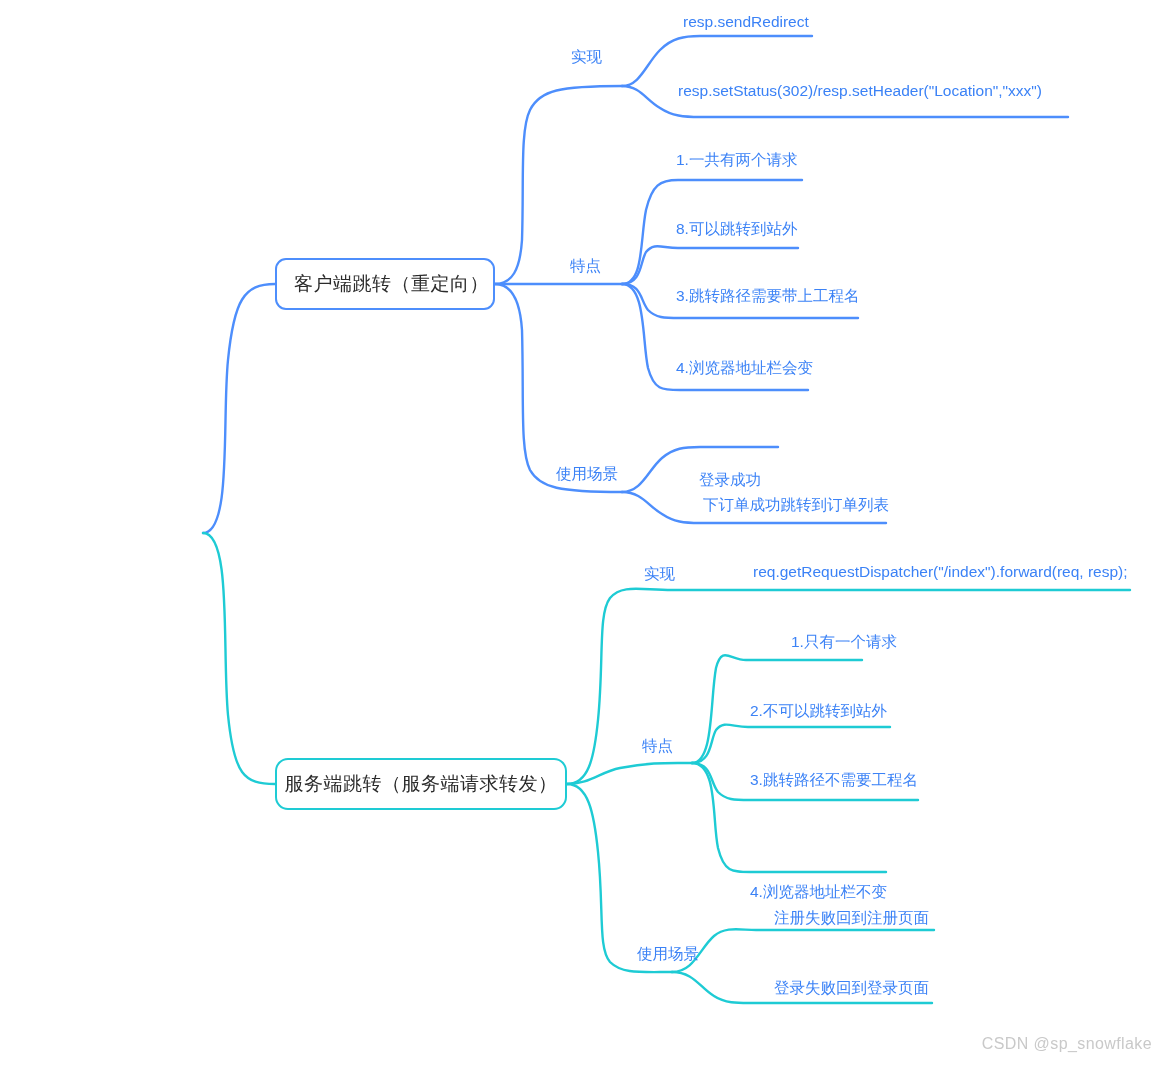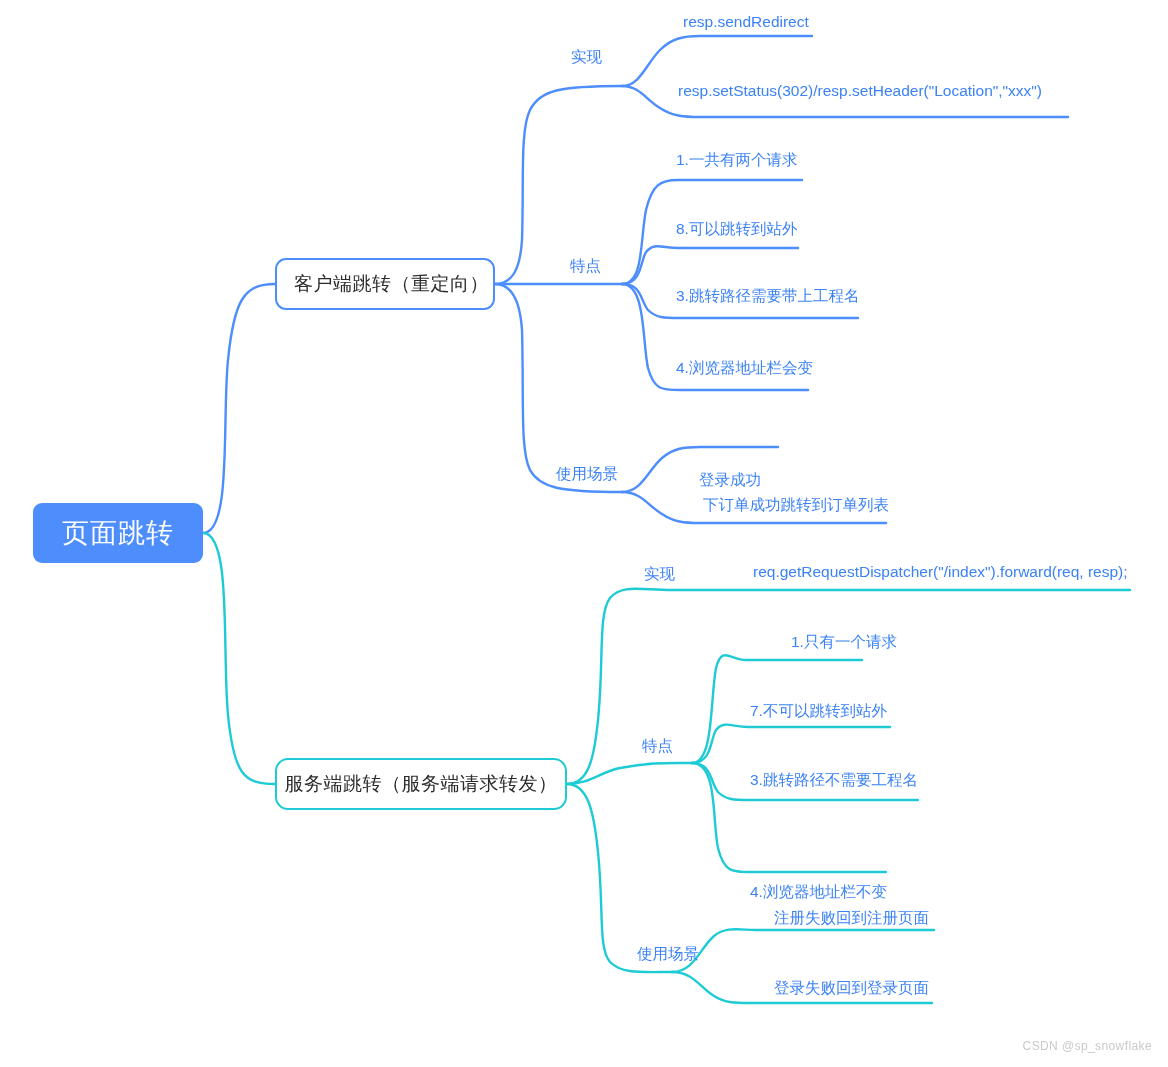--- a/index.html
+++ b/index.html
@@ -89,21 +89,21 @@
   .label.leaf {         
     font-size: 15.5px;
   }
 
   
   .watermark {
     position: absolute;
     right: 16px;
     bottom: 14px;
     color: #c9c9c9;
-    font-size: 12px;
+    font-size: 16px;
     letter-spacing: .4px;
     user-select: none;
   }
 </style>
 </head>
 <body>
 
 <div id="canvas">
 
   <svg id="wires" viewBox="0 0 1168 1067" xmlns="http://www.w3.org/2000/svg">
@@ -135,23 +135,20 @@
       <path stroke="#1ecbd4" d="M692,763 C714,763 710,700 716,668 C722,645 730,660 746,660 L862,660"></path>
       <path stroke="#1ecbd4" d="M692,763 C712,763 710,740 716,730 C724,720 732,727 748,727 L890,727"></path>
       <path stroke="#1ecbd4" d="M692,763 C712,763 710,782 718,792 C726,800 734,800 750,800 L918,800"></path>
       <path stroke="#1ecbd4" d="M692,763 C718,763 712,820 718,848 C724,872 732,872 750,872 L886,872"></path>
 
       <path stroke="#1ecbd4" d="M672,972 C694,972 700,948 714,936 C726,926 740,930 756,930 L934,930"></path>
       <path stroke="#1ecbd4" d="M672,972 C694,972 700,988 714,996 C726,1004 740,1003 756,1003 L932,1003"></path>
     </g>
   </svg>
 
-  <div class="node root-node">
-    <span>页面跳转</span>
-  </div>
 
   <div class="node branch-node node-client">
     <span>客户端跳转（重定向）</span>
   </div>
 
   <div class="node branch-node teal node-server">
     <span>服务端跳转（服务端请求转发）</span>
   </div>
 
   <div class="label sub" style="left:571px; top:49px;">实现</div>
@@ -166,21 +163,21 @@
 
   <div class="label sub" style="left:556px; top:466px;">使用场景</div>
   <div class="label leaf" style="left:699px; top:428px;margin-top:44px;">登录成功</div>
   <div class="label leaf" style="left:703px; top:497px;">下订单成功跳转到订单列表</div>
 
   <div class="label sub" style="left:644px; top:566px;">实现</div>
   <div class="label leaf" style="left:753px; top:564px;">req.getRequestDispatcher("/index").forward(req, resp);</div>
 
   <div class="label sub" style="left:642px; top:738px;">特点</div>
   <div class="label leaf" style="left:791px; top:634px;">1.只有一个请求</div>
-  <div class="label leaf" style="left:750px; top:703px;">7.不可以跳转到站外</div>
+  <div class="label leaf" style="left:750px; top:703px;">2.不可以跳转到站外</div>
   <div class="label leaf" style="left:750px; top:772px;">3.跳转路径不需要工程名</div>
   <div class="label leaf" style="left:750px; top:884px;">4.浏览器地址栏不变</div>
 
   <div class="label sub" style="left:637px; top:946px;">使用场景</div>
   <div class="label leaf" style="left:774px; top:910px;">注册失败回到注册页面</div>
   <div class="label leaf" style="left:774px; top:980px;text-align:center;">登录失败回到登录页面</div>
 
   <div class="watermark">CSDN @sp_snowflake</div>
 
 </div>

